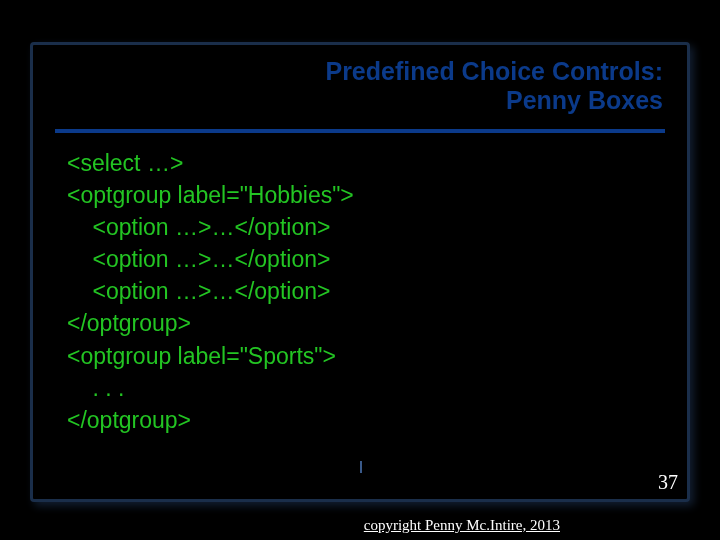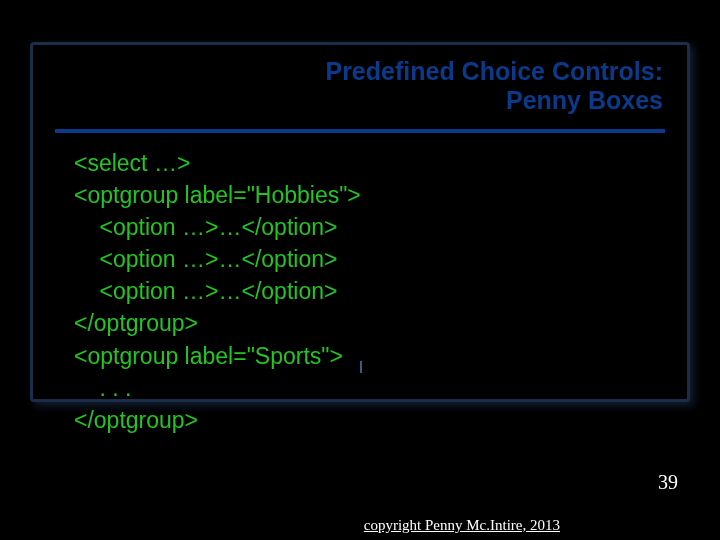--- a/index.html
+++ b/index.html
@@ -9,21 +9,21 @@
     background: #000;
     font-family: Verdana, Geneva, sans-serif;
     position: relative;
     overflow: hidden;
   }
   .slide {
     position: absolute;
     left: 30px;
     top: 42px;
     width: 660px;
-    height: 360px;
+    height: 460px;
     border: 3px solid #1a2e4a;
     border-radius: 4px;
     box-shadow: 4px 4px 8px rgba(30,50,80,0.6);
     background: #000;
   }
   .title-area {
     padding: 12px 24px 8px 24px;
     text-align: right;
   }
   .title-line {
@@ -36,21 +36,20 @@
     border: none;
     border-top: 4px solid #0b3a8a;
     margin: 6px 22px 0 22px;
   }
   .content {
     padding: 14px 20px 0 34px;
     color: #23c523;
     font-size: 23px;
     line-height: 1.4;
     font-family: Verdana, Geneva, sans-serif;
-    margin-left: 7px;
   }
   .code-line { white-space: pre; }
   .pagenum {
     position: absolute;
     right: 42px;
     bottom: 46px;
     color: #fff;
     font-family: "Times New Roman", serif;
     font-size: 20px;
   }
@@ -88,14 +87,14 @@
     <div class="code-line">    &lt;option …&gt;…&lt;/option&gt;</div>
     <div class="code-line">    &lt;option …&gt;…&lt;/option&gt;</div>
     <div class="code-line">&lt;/optgroup&gt;</div>
     <div class="code-line">&lt;optgroup label="Sports"&gt;</div>
     <div class="code-line">    . . .</div>
     <div class="code-line">&lt;/optgroup&gt;</div>
   </div>
   <div class="tickmark"></div>
 </div>
 
-<div class="pagenum">39</div>
+<div class="pagenum">37</div>
 <div class="copyright">copyright Penny Mc.Intire, 2013</div>
 
 </body></html>

